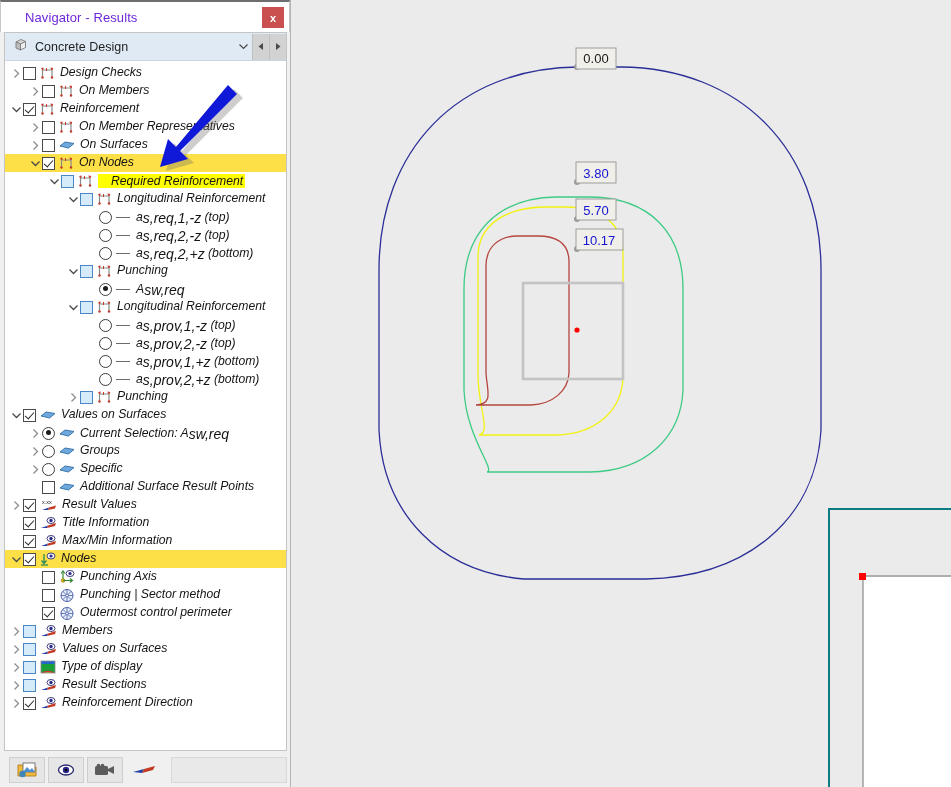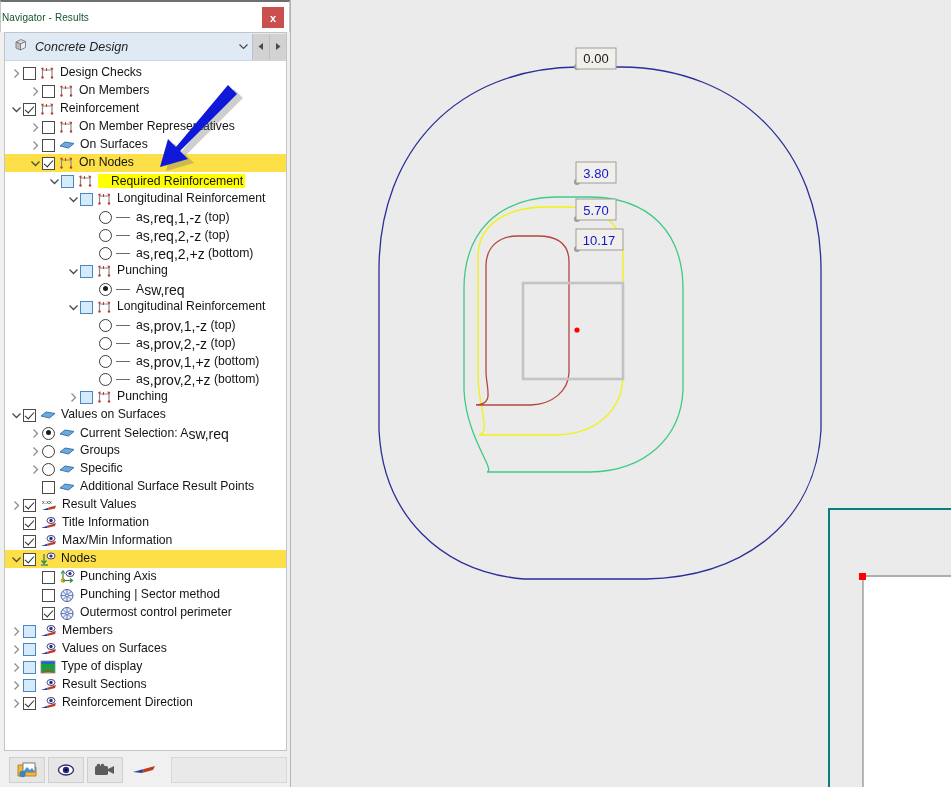--- a/index.html
+++ b/index.html
@@ -30,21 +30,21 @@
   #nav-titlebar {
     position: relative;
     height: 32px;
     background: #ffffff;
     border-top: 2px solid #6e6e6e;
     border-left: 1px solid #c6c6c6;
     border-right: 1px solid #c6c6c6;
     display: flex; align-items: center;
   }
   #nav-title {
-    font-size: 10px; color: #14532d; padding-left: 1px;
+    font-size: 13px; color: #6d28d9; padding-left: 24px;
     letter-spacing: .1px;
   }
   #nav-close {
     position: absolute; right: 5px; top: 5px;
     width: 22px; height: 21px;
     background: #c9504f;
     color: #ffffff; font-size: 11px; font-weight: bold;
     display: flex; align-items: center; justify-content: center;
     cursor: pointer;
   }
@@ -54,21 +54,20 @@
     background: #ffffff;
     border: 1px solid #c4c4c4;
     display: flex; flex-direction: column;
   }
   #nav-combo {
     height: 28px; min-height: 28px;
     background: #dfeaf5;
     border-bottom: 1px solid #c9d6e2;
     display: flex; align-items: center;
     position: relative;
-    font-style: italic;
   }
   #nav-combo .cube-icon { margin-left: 8px; margin-right: 7px; display:block; }
   #nav-combo-label { font-size: 12.5px; color: #1f1f1f; flex: 1; }
   .combo-btn {
     width: 18px; height: 26px;
     display: flex; align-items: center; justify-content: center;
     cursor: pointer;
   }
   .combo-arrowbox {
     width: 17px; height: 26px; background: #d2d2d2;
@@ -83,20 +82,21 @@
   }
 
   .row {
     height: 18px; display: flex; align-items: center;
     position: relative; white-space: nowrap;
   }
   .row.sel { background: #fde047; }
   .row-label {
     font-size: 12.2px; color: #141414; line-height: 1;
     padding-bottom: 1px;
+    font-style: italic;
   }
   .row-label.hl {
     background: #ffff00;
     padding: 1px 2px 1px 13px;
   }
   .twisty {
     width: 13px; height: 18px; flex: 0 0 13px;
     display: flex; align-items: center; justify-content: center;
     cursor: pointer;
   }

